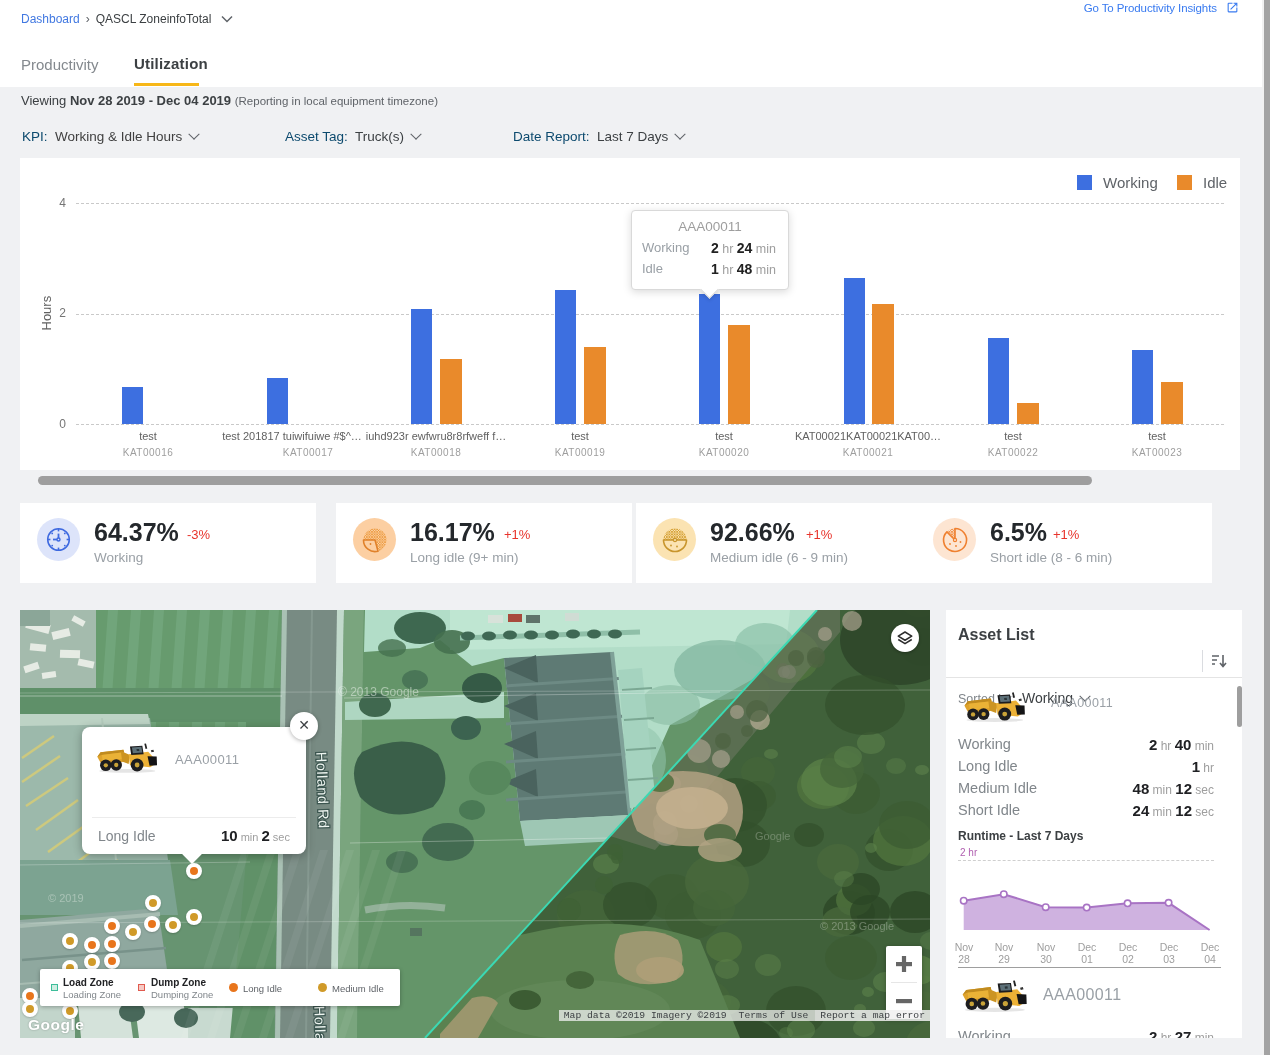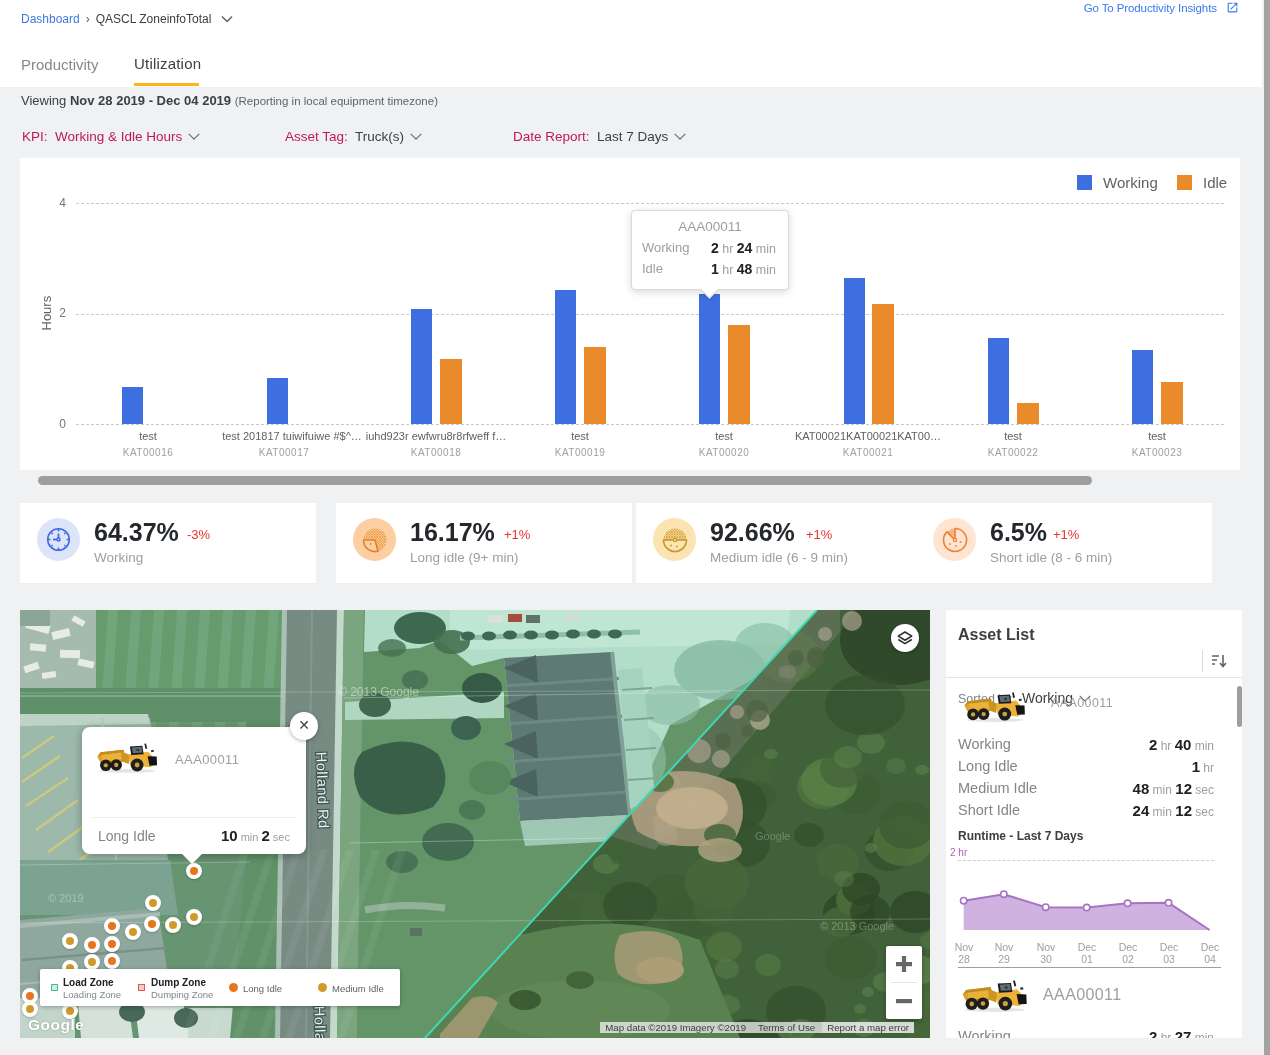--- a/index.html
+++ b/index.html
@@ -5,26 +5,26 @@
 * { margin:0; padding:0; box-sizing:border-box; }
 html,body { width:1270px; height:1055px; overflow:hidden; }
 body { font-family:"Liberation Sans",sans-serif; background:#fff; position:relative; }
 .graybg { position:absolute; left:0; top:87px; width:1262px; height:968px; background:#f0f1f3; }
 
 .crumb { position:absolute; left:21px; top:12px; font-size:12px; color:#3c4043; }
 .crumb a { color:#4178e1; text-decoration:none; }
 .crumb .sep { color:#5f6368; margin:0 6px; }
 .golink { position:absolute; right:31px; top:1px; font-size:11.5px; color:#387af0; letter-spacing:-0.1px; }
 .tab1 { position:absolute; left:21px; top:56px; font-size:15px; color:#84898e; }
-.tab2 { position:absolute; left:134px; top:55px; font-size:15px; font-weight:normal; color:#3c4043; letter-spacing:0.2px; }
+.tab2 { position:absolute; left:134px; top:55px; font-size:15px; font-weight:bold; color:#3c4043; letter-spacing:0.2px; }
 .tabline { position:absolute; left:134px; top:83px; width:65px; height:3px; background:#f7b718; }
 .viewing { position:absolute; left:21px; top:93px; font-size:13px; color:#3c4043; }
 .viewing .small { font-size:11.5px; color:#5f6368; }
 .filters { position:absolute; left:0; top:129px; width:100%; font-size:13.5px; color:#3c4043; }
-.flabel { color:#be185d; }
+.flabel { color:#0c4a6e; }
 .chev { display:inline-block; width:8px; height:8px; border-right:1.5px solid #5f6368; border-bottom:1.5px solid #5f6368; transform:rotate(45deg) translate(-2px,-2px); margin-left:8px; }
 
 .chartpanel { position:absolute; left:20px; top:158px; width:1220px; height:312px; background:#fff; }
 .legend { position:absolute; top:16px; font-size:15px; color:#5f6368; }
 .lsq { display:inline-block; width:15px; height:15px; vertical-align:-2px; margin-right:11px; }
 .gline { position:absolute; left:56px; width:1148px; border-top:1px dashed #c9c9c9; }
 .ylab { position:absolute; width:30px; text-align:right; font-size:12px; color:#757575; }
 .hours { position:absolute; left:8px; top:147px; font-size:13px; color:#616161; transform:rotate(-90deg); width:36px; }
 .bar { position:absolute; }
 .blue { background:#3d6fe0; }
@@ -50,21 +50,21 @@
 .map { position:absolute; left:20px; top:610px; width:910px; height:428px; overflow:hidden; background:#6e977c; }
 .marker { position:absolute; border-radius:50%; border:4px solid #fff; width:16px; height:16px; box-shadow:0 1px 2px rgba(0,0,0,0.2); }
 .mo { background:#e8751c; }
 .ma { background:#d09a28; }
 .mappop { position:absolute; left:62px; top:117px; width:224px; height:127px; background:#fff; border-radius:8px; box-shadow:0 2px 10px rgba(0,0,0,0.3); }
 .popclose { position:absolute; left:270px; top:102px; width:28px; height:28px; border-radius:50%; background:#fff; box-shadow:0 1px 4px rgba(0,0,0,0.3); text-align:center; line-height:27px; font-size:14px; color:#3c4043; }
 .poparrow { position:absolute; left:165px; top:237px; width:14px; height:14px; background:#fff; transform:rotate(45deg); }
 .maplegend { position:absolute; left:20px; top:359px; width:360px; height:37px; background:#fff; border-radius:2px; box-shadow:0 1px 4px rgba(0,0,0,0.3); font-size:9.5px; white-space:nowrap; }
 .zoombtns { position:absolute; left:866px; top:336px; width:36px; height:73px; background:#fff; border-radius:2px; box-shadow:0 1px 4px rgba(0,0,0,0.3); }
 .layersbtn { position:absolute; left:871px; top:14px; width:28px; height:28px; border-radius:50%; background:#fff; box-shadow:0 1px 3px rgba(0,0,0,0.3); }
-.attrib { position:absolute; right:16px; bottom:0; height:16px; font-size:9.7px; color:#3c4043; white-space:nowrap; }
+.attrib { position:absolute; right:0; bottom:0; height:28px; font-size:9.7px; color:#3c4043; white-space:nowrap;font-family:Liberation Mono, monospace; }
 .glogo { position:absolute; left:8px; bottom:4px; color:#fff; font-size:15.5px; font-weight:bold; letter-spacing:0.5px; text-shadow:0 0 2px rgba(0,0,0,0.3); }
 
 .assets { position:absolute; left:946px; top:610px; width:296px; height:428px; background:#fff; overflow:hidden; }
 .atitle { position:absolute; left:12px; top:16px; font-size:16px; font-weight:bold; color:#3c4043; }
 .asort { position:absolute; left:12px; top:45px; font-size:12.5px; color:#80868b;margin-top:35px; }
 .asort b { color:#3c4043; font-weight:normal; font-size:14px; }
 .adivider { position:absolute; left:0; top:67px; width:100%; border-top:1px solid #e4e4e4; }
 .arow { position:absolute; left:12px; right:28px; font-size:14.5px; color:#80868b; }
 .aval { float:right; color:#9e9e9e; font-size:12px; }
 .aval b { color:#202124; font-size:15px; font-weight:bold; }
@@ -110,21 +110,21 @@
 <div class="golink">Go To Productivity Insights
   <svg width="13" height="13" viewBox="0 0 24 24" style="vertical-align:-2px;margin-left:6px">
       <path d="M19 19H5V5h7V3H5a2 2 0 0 0-2 2v14a2 2 0 0 0 2 2h14c1.1 0 2-.9 2-2v-7h-2v7zM14 3v2h3.59l-9.83 9.83 1.41 1.41L19 6.41V10h2V3h-7z" fill="#387af0"></path>
     </svg>
 </div>
 <div class="tab1">Productivity</div>
 <div class="tab2">Utilization</div>
 <div class="tabline"></div>
 <div class="viewing">Viewing <b>Nov 28 2019 - Dec 04 2019</b> <span class="small">(Reporting in local equipment timezone)</span></div>
 <div class="filters">
-  <span style="position:absolute;left:22px"><span class="flabel">KPI:</span>&nbsp; <b style="font-weight:normal;color:#be185d">Working &amp; Idle Hours</b><span class="chev"></span></span>
+  <span style="position:absolute;left:22px"><span class="flabel">KPI:</span>&nbsp; <b style="font-weight:normal;color:#404040">Working &amp; Idle Hours</b><span class="chev"></span></span>
   <span style="position:absolute;left:285px"><span class="flabel">Asset Tag:</span>&nbsp; Truck(s)<span class="chev"></span></span>
   <span style="position:absolute;left:513px"><span class="flabel">Date Report:</span>&nbsp; Last 7 Days<span class="chev"></span></span>
 </div>
 
 <div class="chartpanel" id="chartpanel">
   <div class="legend" style="left:1057px"><span class="lsq blue"></span>Working</div>
   <div class="legend" style="left:1157px"><span class="lsq orange"></span>Idle</div>
   <div class="ylab" style="left:16px;top:38px">4</div>
   <div class="ylab" style="left:16px;top:148px">2</div>
   <div class="ylab" style="left:16px;top:259px">0</div>
@@ -132,21 +132,21 @@
   <div class="gline" style="top:155.5px"></div>
   <div class="gline" style="top:266px"></div>
   <div class="hours">Hours</div>
 
   <div id="bars">
   <div class="bar blue" style="left:102px;top:229px;width:21px;height:37px"></div>
   <div class="xname" style="left:-22px;top:272px;width:300px">test</div>
   <div class="xid" style="left:68px;top:289px;width:120px">KAT00016</div>
   <div class="bar blue" style="left:247px;top:220px;width:21px;height:46px"></div>
   <div class="xname" style="left:122px;top:272px;width:300px">test 201817 tuiwifuiwe #$^…</div>
-  <div class="xid" style="left:204px;top:289px;width:120px">KAT00017</div>
+  <div class="xid" style="left:228px;top:289px;width:120px">KAT00017</div>
   <div class="bar blue" style="left:391px;top:151px;width:21px;height:115px"></div>
   <div class="bar orange" style="left:420px;top:201px;width:22px;height:65px"></div>
   <div class="xname" style="left:266px;top:272px;width:300px">iuhd923r ewfwru8r8rfweff f…</div>
   <div class="xid" style="left:356px;top:289px;width:120px">KAT00018</div>
   <div class="bar blue" style="left:535px;top:132px;width:21px;height:134px"></div>
   <div class="bar orange" style="left:564px;top:189px;width:22px;height:77px"></div>
   <div class="xname" style="left:410px;top:272px;width:300px">test</div>
   <div class="xid" style="left:500px;top:289px;width:120px">KAT00019</div>
   <div class="bar blue" style="left:679px;top:136px;width:21px;height:130px"></div>
   <div class="bar orange" style="left:708px;top:167px;width:22px;height:99px"></div>
@@ -598,21 +598,21 @@
   <div class="adivider"></div>
   <svg width="67" height="33" viewBox="0 0 95 50" style="position:absolute;left:15px;top:80px">
       <use href="#truck"></use>
     </svg>
   <div class="aname" style="left:105px;top:86px">AAA00011</div>
   <div class="arow" style="top:126px">Working<span class="aval"><b>2</b> hr <b>40</b> min</span></div>
   <div class="arow" style="top:148px">Long Idle<span class="aval"><b>1</b> hr</span></div>
   <div class="arow" style="top:170px">Medium Idle<span class="aval"><b>48</b> min <b>12</b> sec</span></div>
   <div class="arow" style="top:192px">Short Idle<span class="aval"><b>24</b> min <b>12</b> sec</span></div>
   <div style="position:absolute;left:12px;top:219px;font-size:12px;font-weight:bold;color:#3c4043">Runtime - Last 7 Days</div>
-  <div style="position:absolute;left:4px;top:237px;font-size:10px;color:#b05fb0">2 hr</div>
+  <div style="position:absolute;left:14px;top:237px;font-size:10px;color:#b05fb0">2 hr</div>
   <div style="position:absolute;left:12px;top:250px;width:256px;border-top:1px dashed #cfcfcf"></div>
   <svg width="262" height="65" viewBox="0 0 262 65" style="position:absolute;left:10px;top:258px">
       <path d="M7.7,32.69999999999999 L47.8,26.2 L89.7,39.2 L130.7,39.6 L171.6,35.3 L212.6,34.8 L253.6,62.0 L253.6,62 L7.7,62 Z" fill="#ccaede" opacity="0.95"></path>
       <polyline points="7.7,32.7 47.8,26.2 89.7,39.2 130.7,39.6 171.6,35.3 212.6,34.8 253.6,62.0" fill="none" stroke="#a873c4" stroke-width="2"></polyline>
       <circle cx="7.7" cy="32.7" r="3.2" fill="#fff" stroke="#a873c4" stroke-width="1.6"></circle>
 <circle cx="47.8" cy="26.2" r="3.2" fill="#fff" stroke="#a873c4" stroke-width="1.6"></circle>
 <circle cx="89.7" cy="39.2" r="3.2" fill="#fff" stroke="#a873c4" stroke-width="1.6"></circle>
 <circle cx="130.7" cy="39.6" r="3.2" fill="#fff" stroke="#a873c4" stroke-width="1.6"></circle>
 <circle cx="171.6" cy="35.3" r="3.2" fill="#fff" stroke="#a873c4" stroke-width="1.6"></circle>
 <circle cx="212.6" cy="34.8" r="3.2" fill="#fff" stroke="#a873c4" stroke-width="1.6"></circle>

